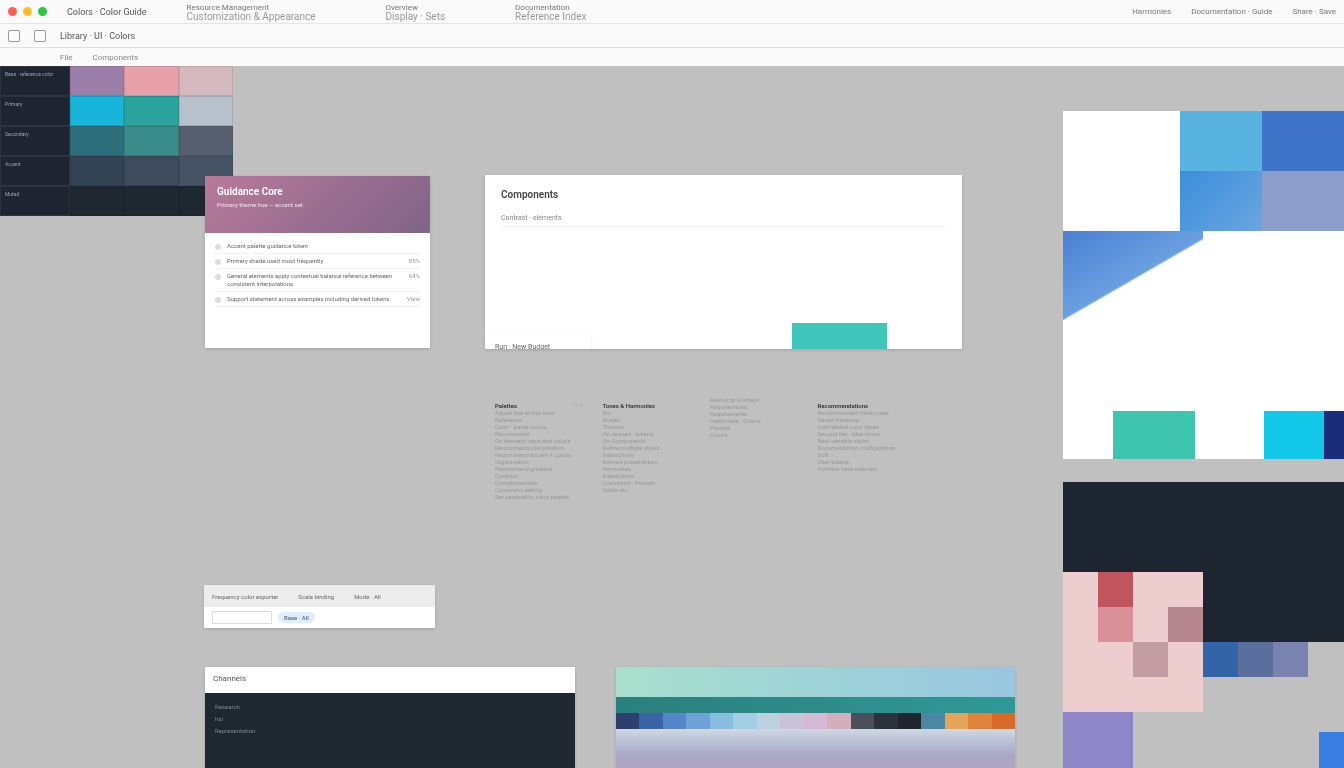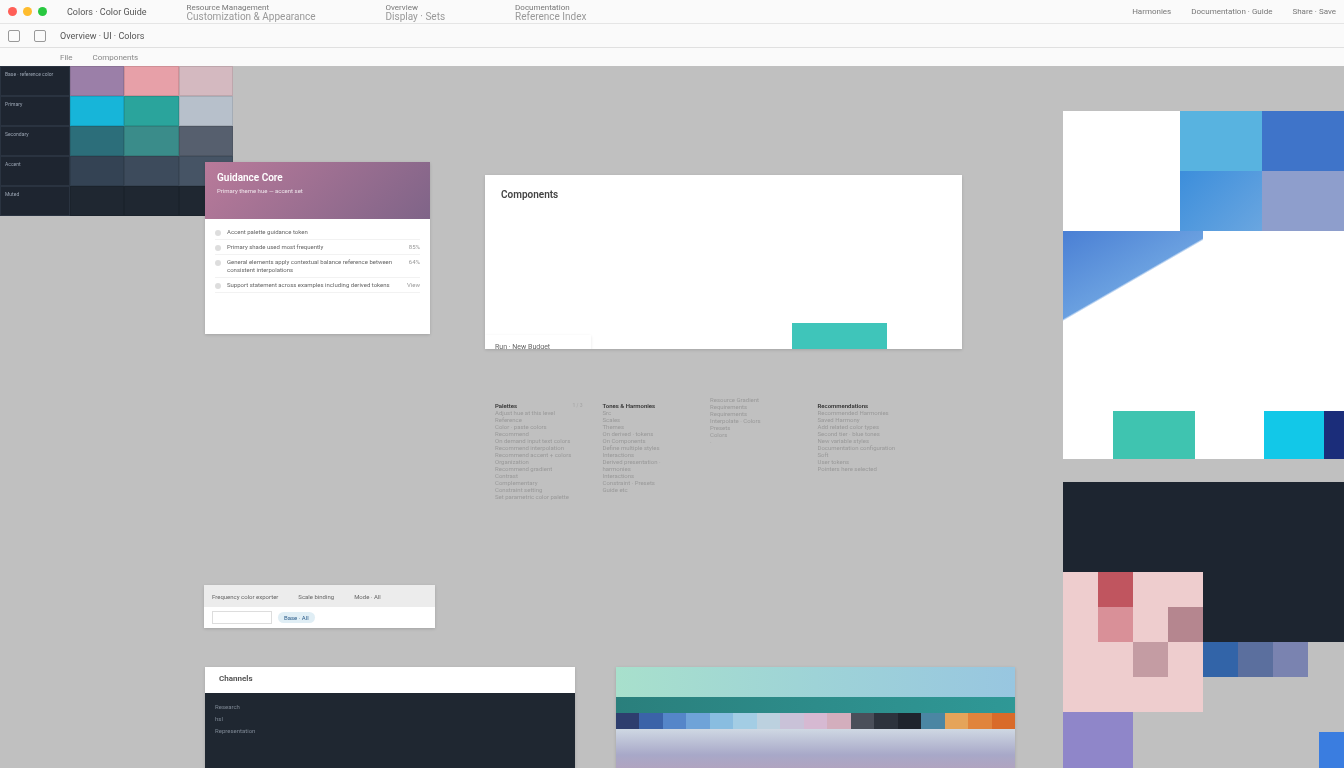--- a/index.html
+++ b/index.html
@@ -22,21 +22,21 @@
   .subbar .doc-title { font-size:9px; color:#555; }
 
   .subbar2 { height:18px; background:#fafafa; display:flex; align-items:center; padding:0 60px; gap:20px; font-size:8px; color:#888; }
 
   
   .canvas { position:absolute; left:0; right:0; top:66px; bottom:0; background:#c0c0c0; }
 
   .card { position:absolute; background:#fff; box-shadow:0 1px 3px rgba(0,0,0,.15); }
 
   
-  #cardA { left:205px; top:96px; width:225px; height:172px; }
+  #cardA { left:205px; top:110px; width:225px; height:172px; }
   #cardA .hdr { height:57px; background:linear-gradient(135deg,#b97a9a,#7f6488); color:#fff; padding:10px 12px; }
   #cardA .hdr .t { font-size:10px; font-weight:600; }
   #cardA .hdr .s { font-size:6px; opacity:.8; margin-top:4px; }
   #cardA .list { padding:6px 10px; font-size:6px; color:#666; }
   #cardA .row { display:flex; gap:6px; padding:3px 0; border-bottom:1px solid #f2f2f2; align-items:flex-start; }
   #cardA .row .dot { width:6px; height:6px; border-radius:50%; background:#ddd; margin-top:2px; }
   #cardA .row .txt { flex:1; line-height:8px; }
   #cardA .row .v { color:#999; font-size:6px; }
 
   
@@ -60,21 +60,21 @@
   #cardD .chip { margin-left:6px; font-size:6px; background:#e0eef5; color:#2b5c8a; padding:2px 6px; border-radius:7px; }
 
   
   .cols { position:absolute; left:495px; top:330px; width:410px; display:grid; grid-template-columns:1fr 1fr 1fr 1fr; column-gap:20px; row-gap:6px; font-size:6px; color:#555; }
   .cols .h { font-weight:600; color:#333; margin-top:6px; }
   .cols .mut { color:#999; }
   .cols .badge { float:right; font-size:5px; color:#aaa; }
 
   
   #cardE { left:205px; top:601px; width:370px; height:158px; }
-  #cardE .ttl { height:26px; background:#fff; font-size:8px; color:#555; padding:7px 14px;font-weight:bold; }
+  #cardE .ttl { height:26px; background:#fff; font-size:8px; color:#555; padding:7px 8px; }
   #cardE .code { height:84px; background:#1f2731; color:#7d8793; font-size:6px; padding:8px 10px; line-height:12px; font-family:Menlo,monospace; }
 
   
   #cardF { left:616px; top:601px; width:399px; height:158px; }
   #cardF .ttl { height:26px; background:#fff; font-size:8px; color:#555; padding:7px 10px; }
   #cardF .g1 { height:30px; background:linear-gradient(90deg,#a8e0cc,#9ed3d7,#98c6e0); }
   #cardF .g2 { height:16px; background:linear-gradient(90deg,#2a7f7c,#2d8c8a,#2f9896); }
   #cardF .swatches { height:16px; display:flex; }
   #cardF .swatches span{ flex:1; }
   #cardF .g3 { flex:1; height:52px; background:linear-gradient(180deg,#cfd8e3,#a8a8c8,#b8a0b8); }
@@ -109,21 +109,21 @@
 
   <span class="spacer"></span>
   <span class="rbtn">Harmonies</span>
   <span class="rbtn">Documentation · Guide</span>
   <span class="rbtn">Share · Save</span>
 </div>
 
 <div class="subbar">
   <span class="ico"></span>
   <span class="ico"></span>
-  <span class="doc-title">Overview · UI · Colors</span>
+  <span class="doc-title">Library · UI · Colors</span>
 </div>
 
 <div class="subbar2">
   <span>File</span>
   <span>Components</span>
 </div>
 
 <div class="canvas">
 
   <div id="cardA" class="card">
@@ -152,20 +152,21 @@
       <span class="txt">Support statement across examples including derived tokens</span>
       <span class="v">View</span>
     </div>
       </div>
   </div>
 
   <div id="cardB" class="card">
     <div class="inner">
       <div class="title">Components</div>
       <div id="cardB-lines">
+          <div class="line">Contrast · elements</div>
         </div>
     </div>
     <div class="teal"></div>
     <div class="tab">Run · New Budget</div>
   </div>
 
   <div id="cardC">
       <div class="lab">Base · reference color</div>
       <div class="sw" style="background:#9b7fa8"></div>
       <div class="sw" style="background:#e7a0a8"></div>

